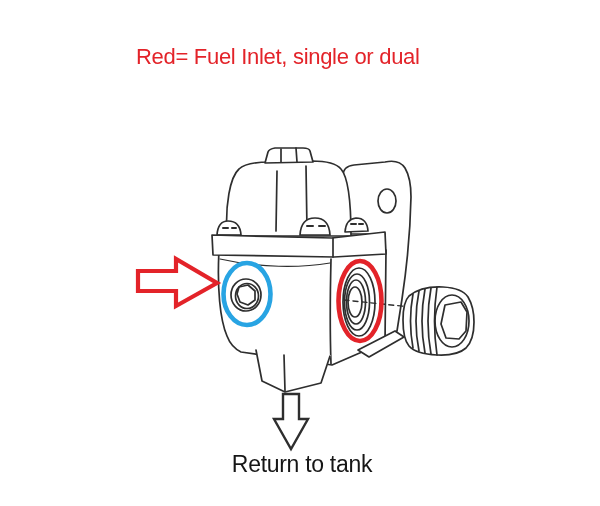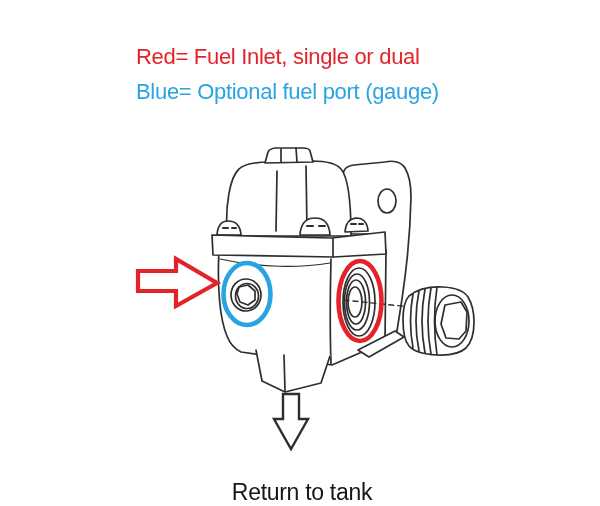--- a/index.html
+++ b/index.html
@@ -27,36 +27,34 @@
   .return-label {
     position: absolute;
     left: 224px;
     top: 451px;
     width: 156px;
     text-align: center;
     font-size: 23px;
     letter-spacing: -0.3px;
     color: #161616;
     white-space: nowrap;
-    margin-top: 28px;
   }
   svg.diagram {
     position: absolute;
     left: 0;
     top: 0;
   }
 </style>
 </head>
 <body>
 
 <div class="stage">
 
   <div class="legend-label legend-red" style="color: rgb(227, 35, 41);">Red= Fuel Inlet, single or dual</div>
 
-  <div class="legend-label legend-blue" style="color: rgb(40, 164, 227);">Blue= Optional fuel port (gauge)</div>
 
   <svg class="diagram" width="600" height="506" viewBox="0 0 600 506">
 
     <g fill="none" stroke-width="1.7" stroke-linecap="round" stroke-linejoin="round" stroke="#2e2e2e">
 
       <g>
         <path fill="#ffffff" d="M343,234 L343,176 Q343,166 354,165 L385,162 Q399,159 405,168 Q411,178 411,197 Q410,246 402,299 L397,331 L385,337 L385,234 Z"></path>
         <ellipse cx="387" cy="201" rx="9" ry="12"></ellipse>
       </g>
 

